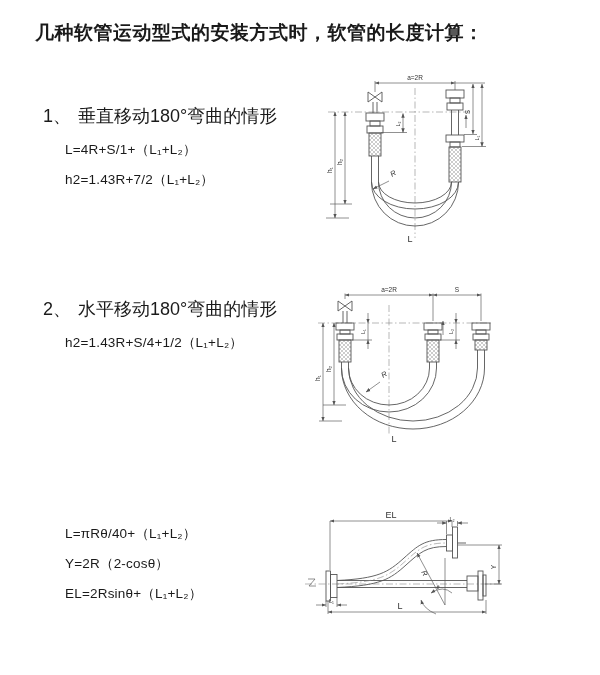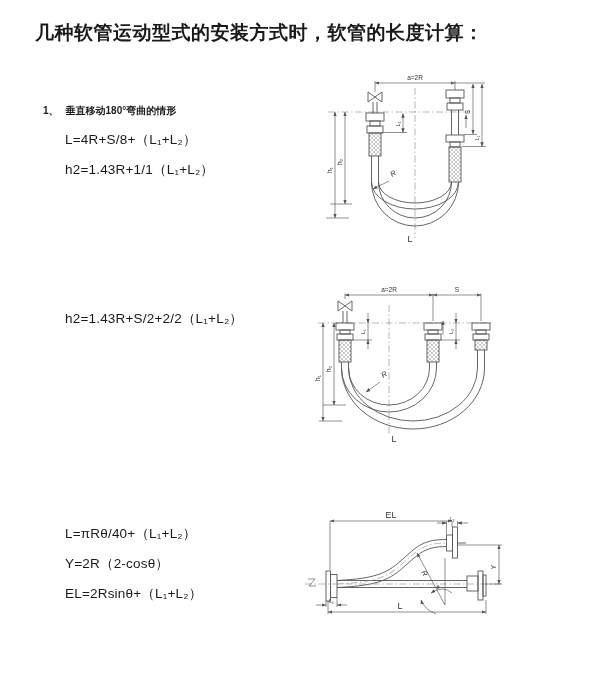--- a/index.html
+++ b/index.html
@@ -9,21 +9,21 @@
     position:relative;
     font-family:"Liberation Sans", sans-serif;
     color:#1a1a1a;
     overflow:hidden;
   }
   .title {
     position:absolute; left:35px; top:20px;
     font-size:19px; font-weight:600; letter-spacing:.5px;
   }
   .sec { position:absolute; left:43px; width:285px; }
-  .sec-head { font-size:10px; font-weight:700; white-space:nowrap; }
+  .sec-head { font-size:18px; font-weight:400; white-space:nowrap; }
   .sec-num { margin-right:7px; }
   .formulas { margin-left:22px; margin-top:7px; }
   .formula { font-size:13.5px; line-height:30px; white-space:nowrap; font-weight:500; letter-spacing:.2px; }
   svg.diagram { position:absolute; }
   .diagram path, .diagram rect, .diagram line { stroke:#555; fill:none; stroke-width:.9; }
   .diagram .thin { stroke-width:.65; }
   .diagram .cl { stroke:#888; stroke-width:.6; stroke-dasharray:7 2.5 1.5 2.5; }
   .diagram .braid { fill:url(#braid); }
   .diagram text { font-size:6.5px; fill:#333; stroke:none; font-family:"Liberation Sans",sans-serif; }
   .diagram text.sm { font-size:5.5px; }
@@ -48,22 +48,22 @@
 </svg>
 
 <div class="title">几种软管运动型式的安装方式时，软管的长度计算：</div>
 
 
 <div class="sec" style="top:104px">
   <div class="sec-head">
     <span class="sec-num">1、</span><span>垂直移动180°弯曲的情形</span>
   </div>
   <div class="formulas">
-    <div class="formula">L=4R+S/8+（L₁+L₂）</div>
-    <div class="formula">h2=1.43R+1/1（L₁+L₂）</div>
+    <div class="formula">L=4R+S/1+（L₁+L₂）</div>
+    <div class="formula">h2=1.43R+7/2（L₁+L₂）</div>
   </div>
 </div>
 
 
 <svg class="diagram" style="left:318px; top:60px;" width="272" height="202" viewBox="0 0 272 202">
 
   <path class="cl" d="M97,28 V178"></path>
   <path class="cl" d="M10,52 H152"></path>
 
   <g>
@@ -129,22 +129,25 @@
   <path class="thin" d="M148,68 V55" marker-end="url(#arr)"></path>
   <g>
     <path class="thin" d="M71,121 L55,129" marker-end="url(#arr)"></path>
     <text class="rlbl" transform="translate(74,117) rotate(-30)">R</text>
   </g>
   <text class="big" x="92" y="182" text-anchor="middle">L</text>
 </svg>
 
 
 <div class="sec" style="top:297px">
+  <div class="sec-head">
+    <span class="sec-num">2、</span><span>水平移动180°弯曲的情形</span>
+  </div>
   <div class="formulas">
-    <div class="formula">h2=1.43R+S/2+2/2（L₁+L₂）</div>
+    <div class="formula">h2=1.43R+S/4+1/2（L₁+L₂）</div>
   </div>
 </div>
 
 
 <svg class="diagram" style="left:310px; top:283px;" width="290" height="168" viewBox="0 0 290 168">
   <path class="cl" d="M8,40 H182"></path>
   <path class="cl" d="M79,22 V152"></path>
 
   <g>
     <path d="M28,18 L28,28 L42,18 L42,28 Z"></path>

